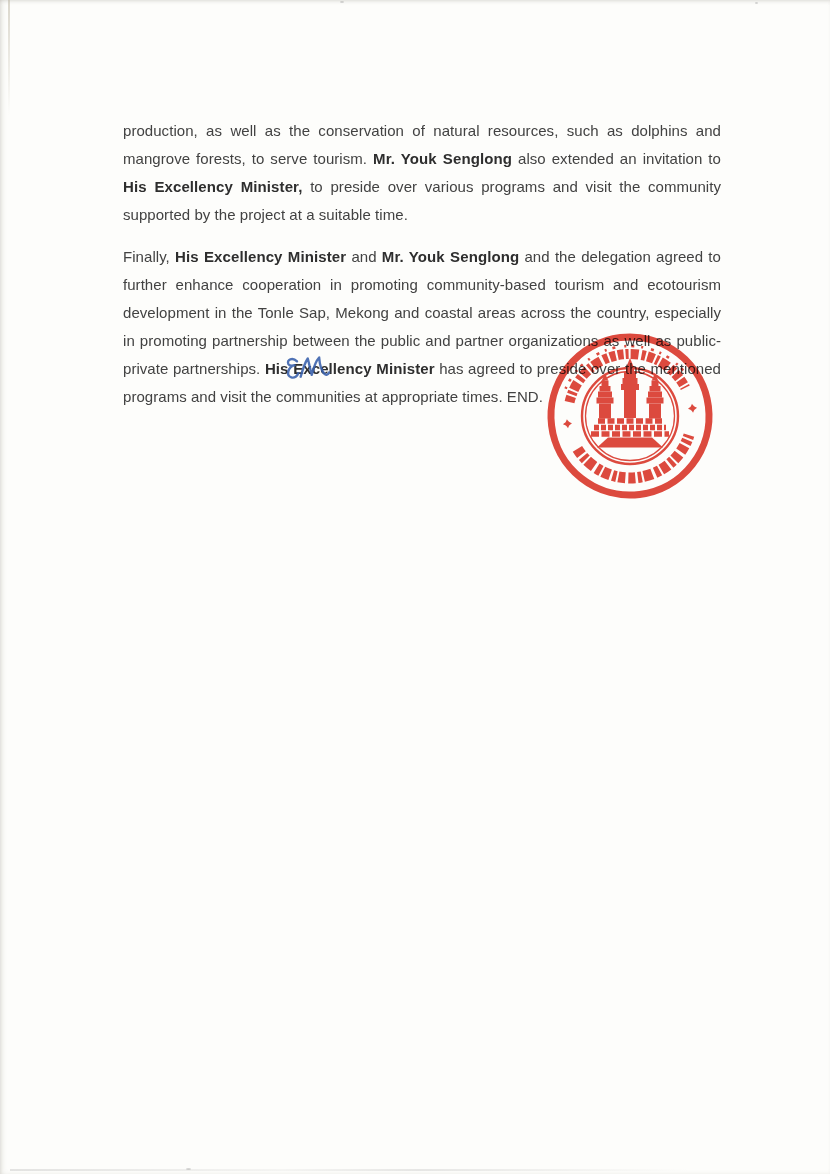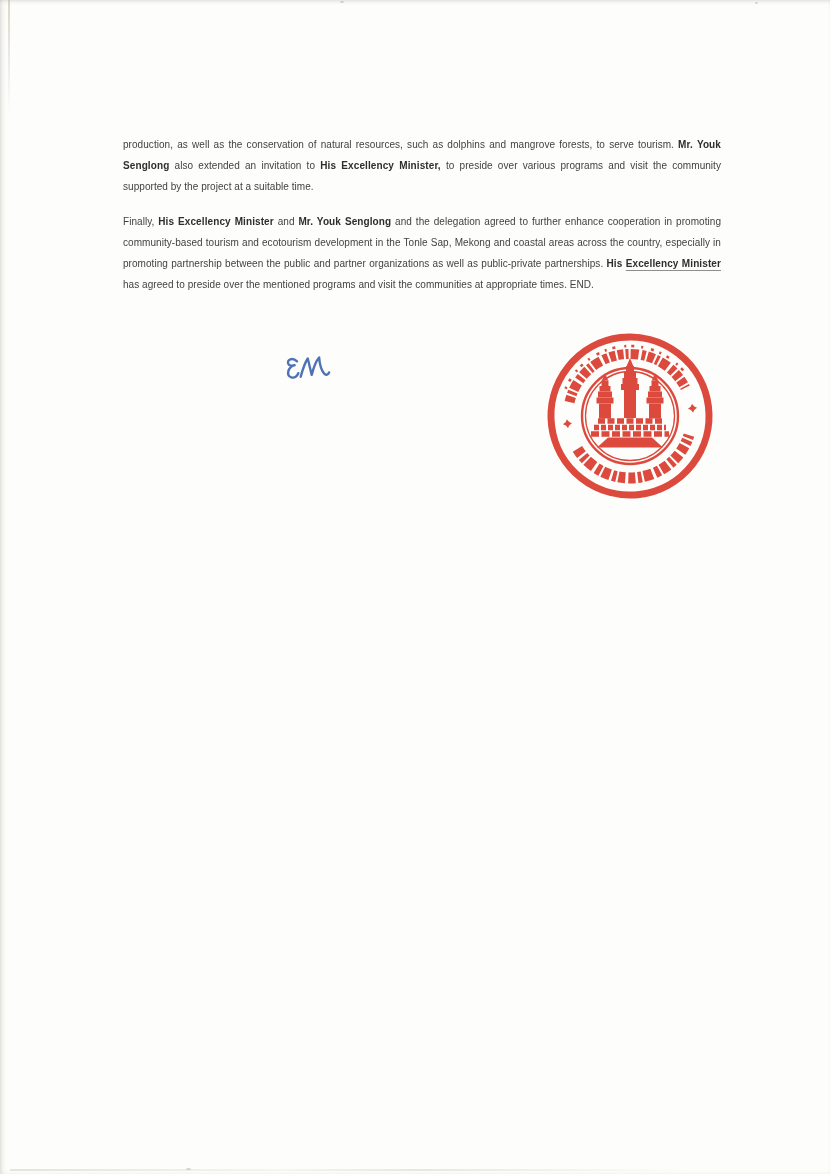--- a/index.html
+++ b/index.html
@@ -34,32 +34,31 @@
     position: absolute; left: 10px; bottom: 3px;
     width: 680px; height: 2px;
     background: linear-gradient(to right,
       rgba(150,150,150,0.25), rgba(150,150,150,0.08) 40%,
       rgba(150,150,150,0.22) 60%, rgba(150,150,150,0));
   }
   .top-speck { position: absolute; background: rgba(140,140,140,0.35); border-radius: 50%; }
 
   .doc-body {
     position: absolute;
-    left: 123px; top: 134px;
+    left: 123px; top: 117px;
     width: 598px;
-    font-size: 10px;
-    line-height: 21px;
+    font-size: 15px;
+    line-height: 28px;
     color: var(--text);
     text-align: justify;
     letter-spacing: 0.05px;
   }
   .doc-body p { margin: 0 0 14px 0; }
   .doc-body b { color: var(--text-bold); letter-spacing: 0.1px; }
   .u-faint {
-    text-decoration: underline;
     text-decoration-color: #8f8f8f;
     text-decoration-thickness: 1px;
     text-underline-offset: 3px;
   }
 
   .signature {
     position: absolute;
     left: 281px; top: 349px;
     width: 52px; height: 42px;
     transform: rotate(-4deg);

